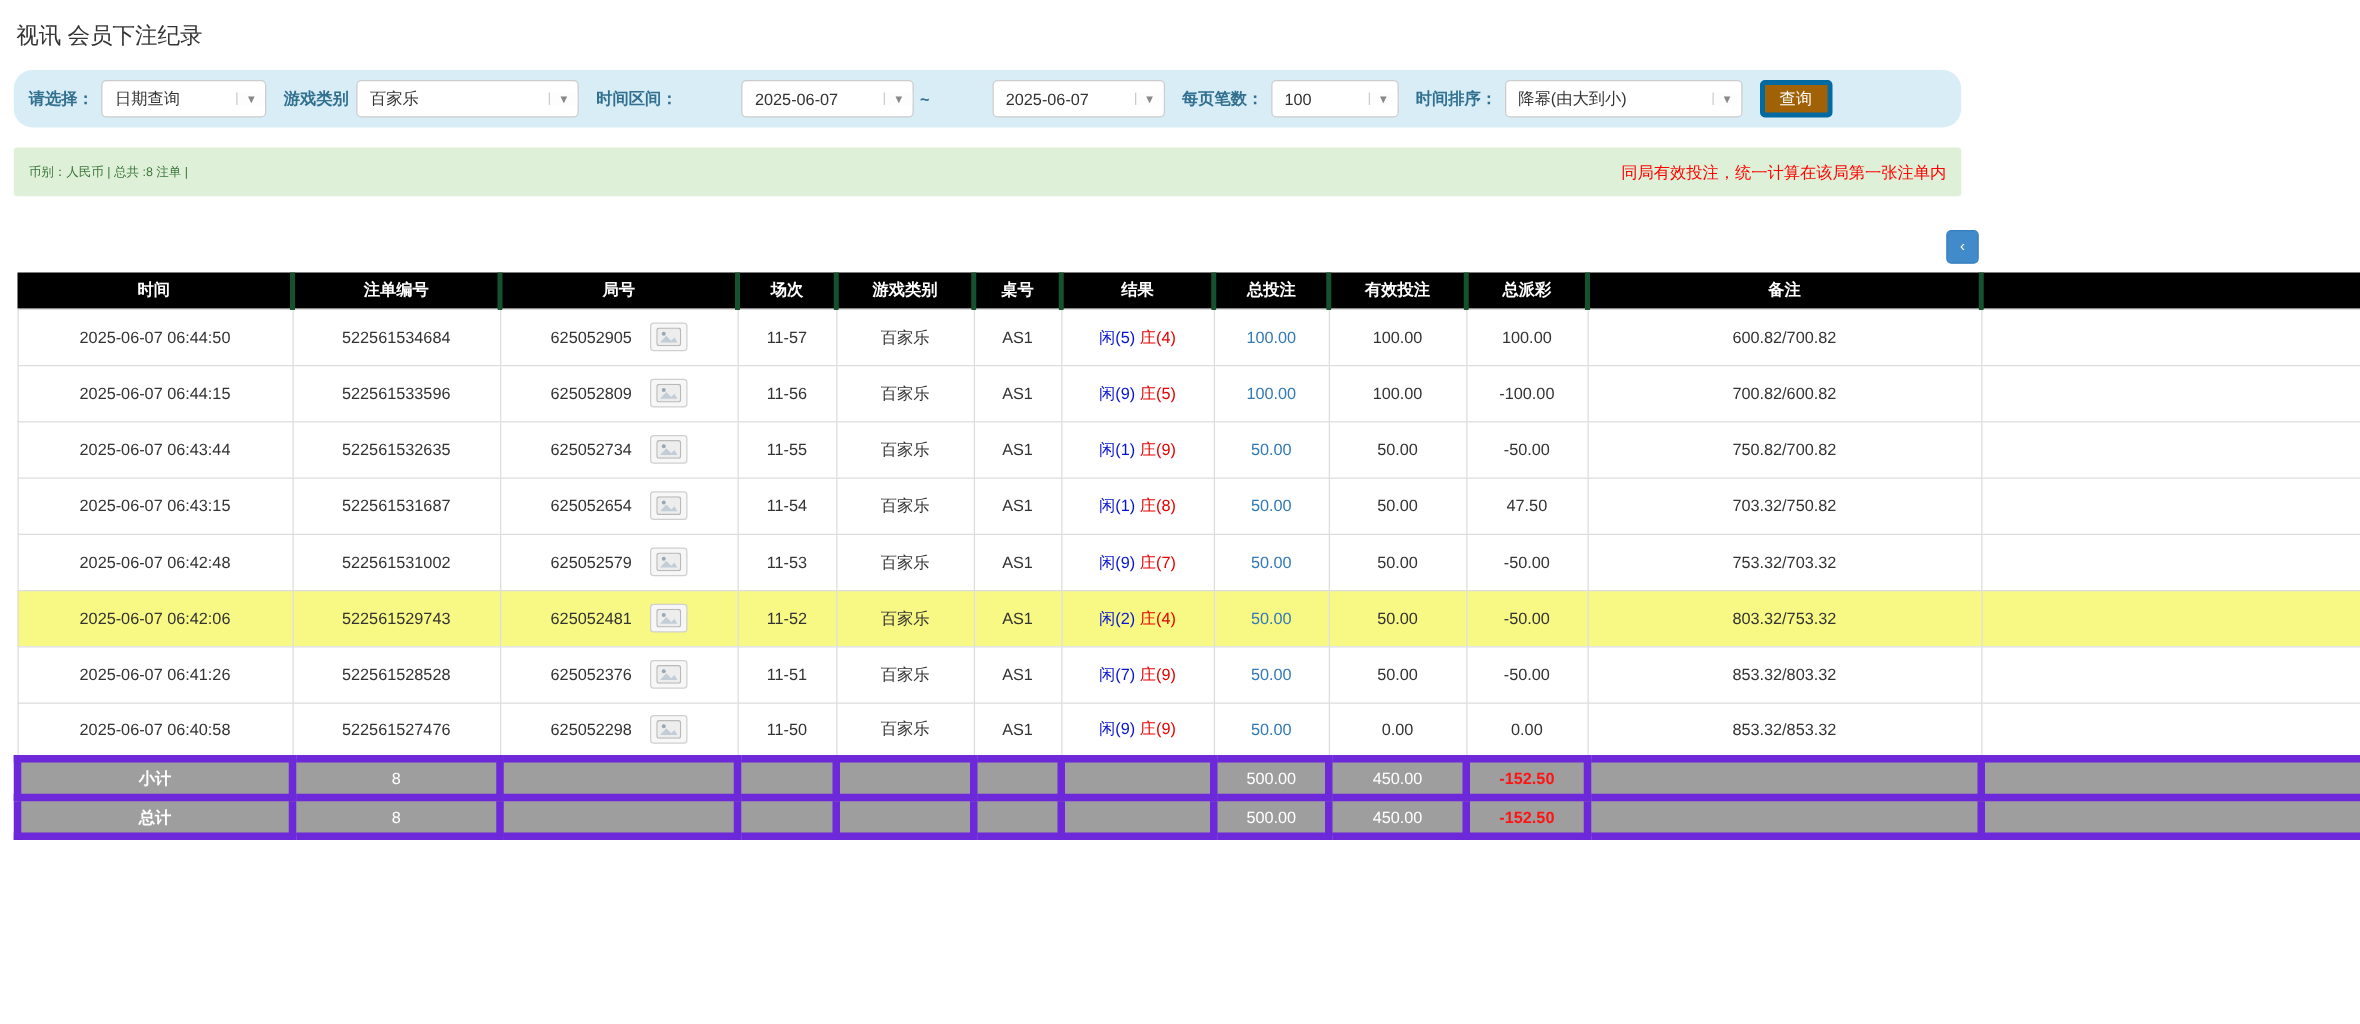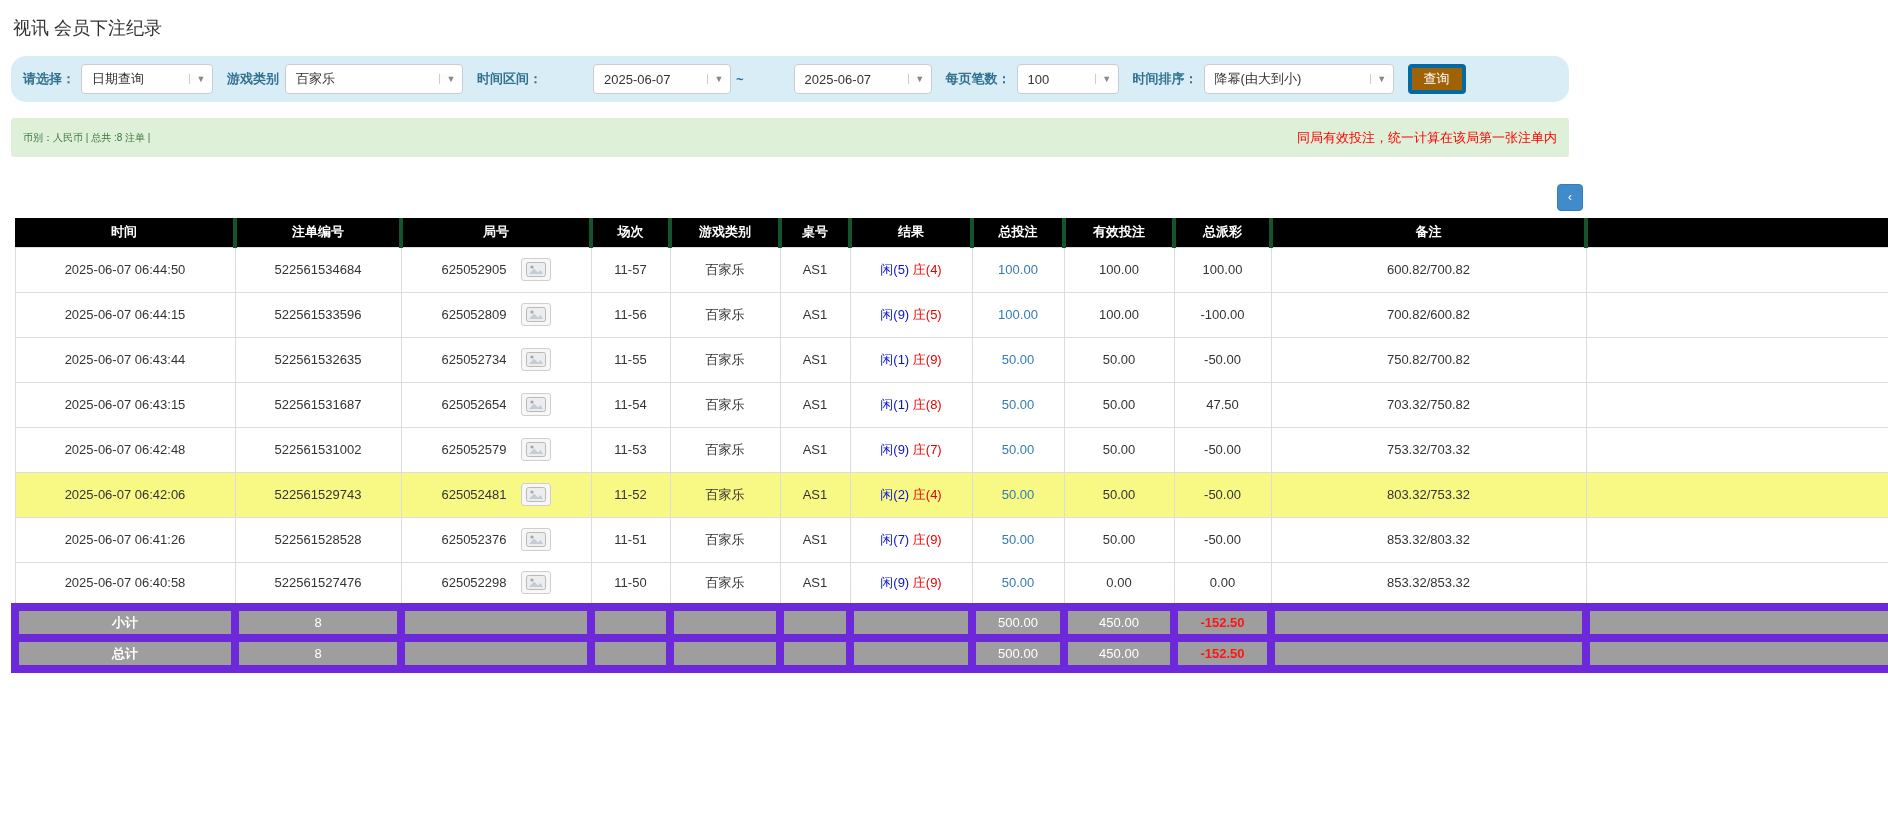--- a/index.html
+++ b/index.html
@@ -157,21 +157,21 @@
     padding: 3px 4px;
     cursor: pointer;
   }
   .res-player { color: #0614d1; }
   .res-banker { color: #e60000; }
   .amount-link { color: #337ab7; cursor: pointer; }
   .neg { color: #ff0000; }
   .records tfoot td {
     background: #9e9e9e;
     color: #fff;
-    border: 8px solid #6d28d9;
+    border: 6px solid #6d28d9;
     height: 31px;
     text-align: center;
     font-size: 13px;
   }
   .records tfoot td.t-label { font-weight: bold; }
   .records tfoot td.neg { color: #ff1414; font-weight: bold; background: #9e9e9e; }
 </style>
 </head>
 <body>
 

